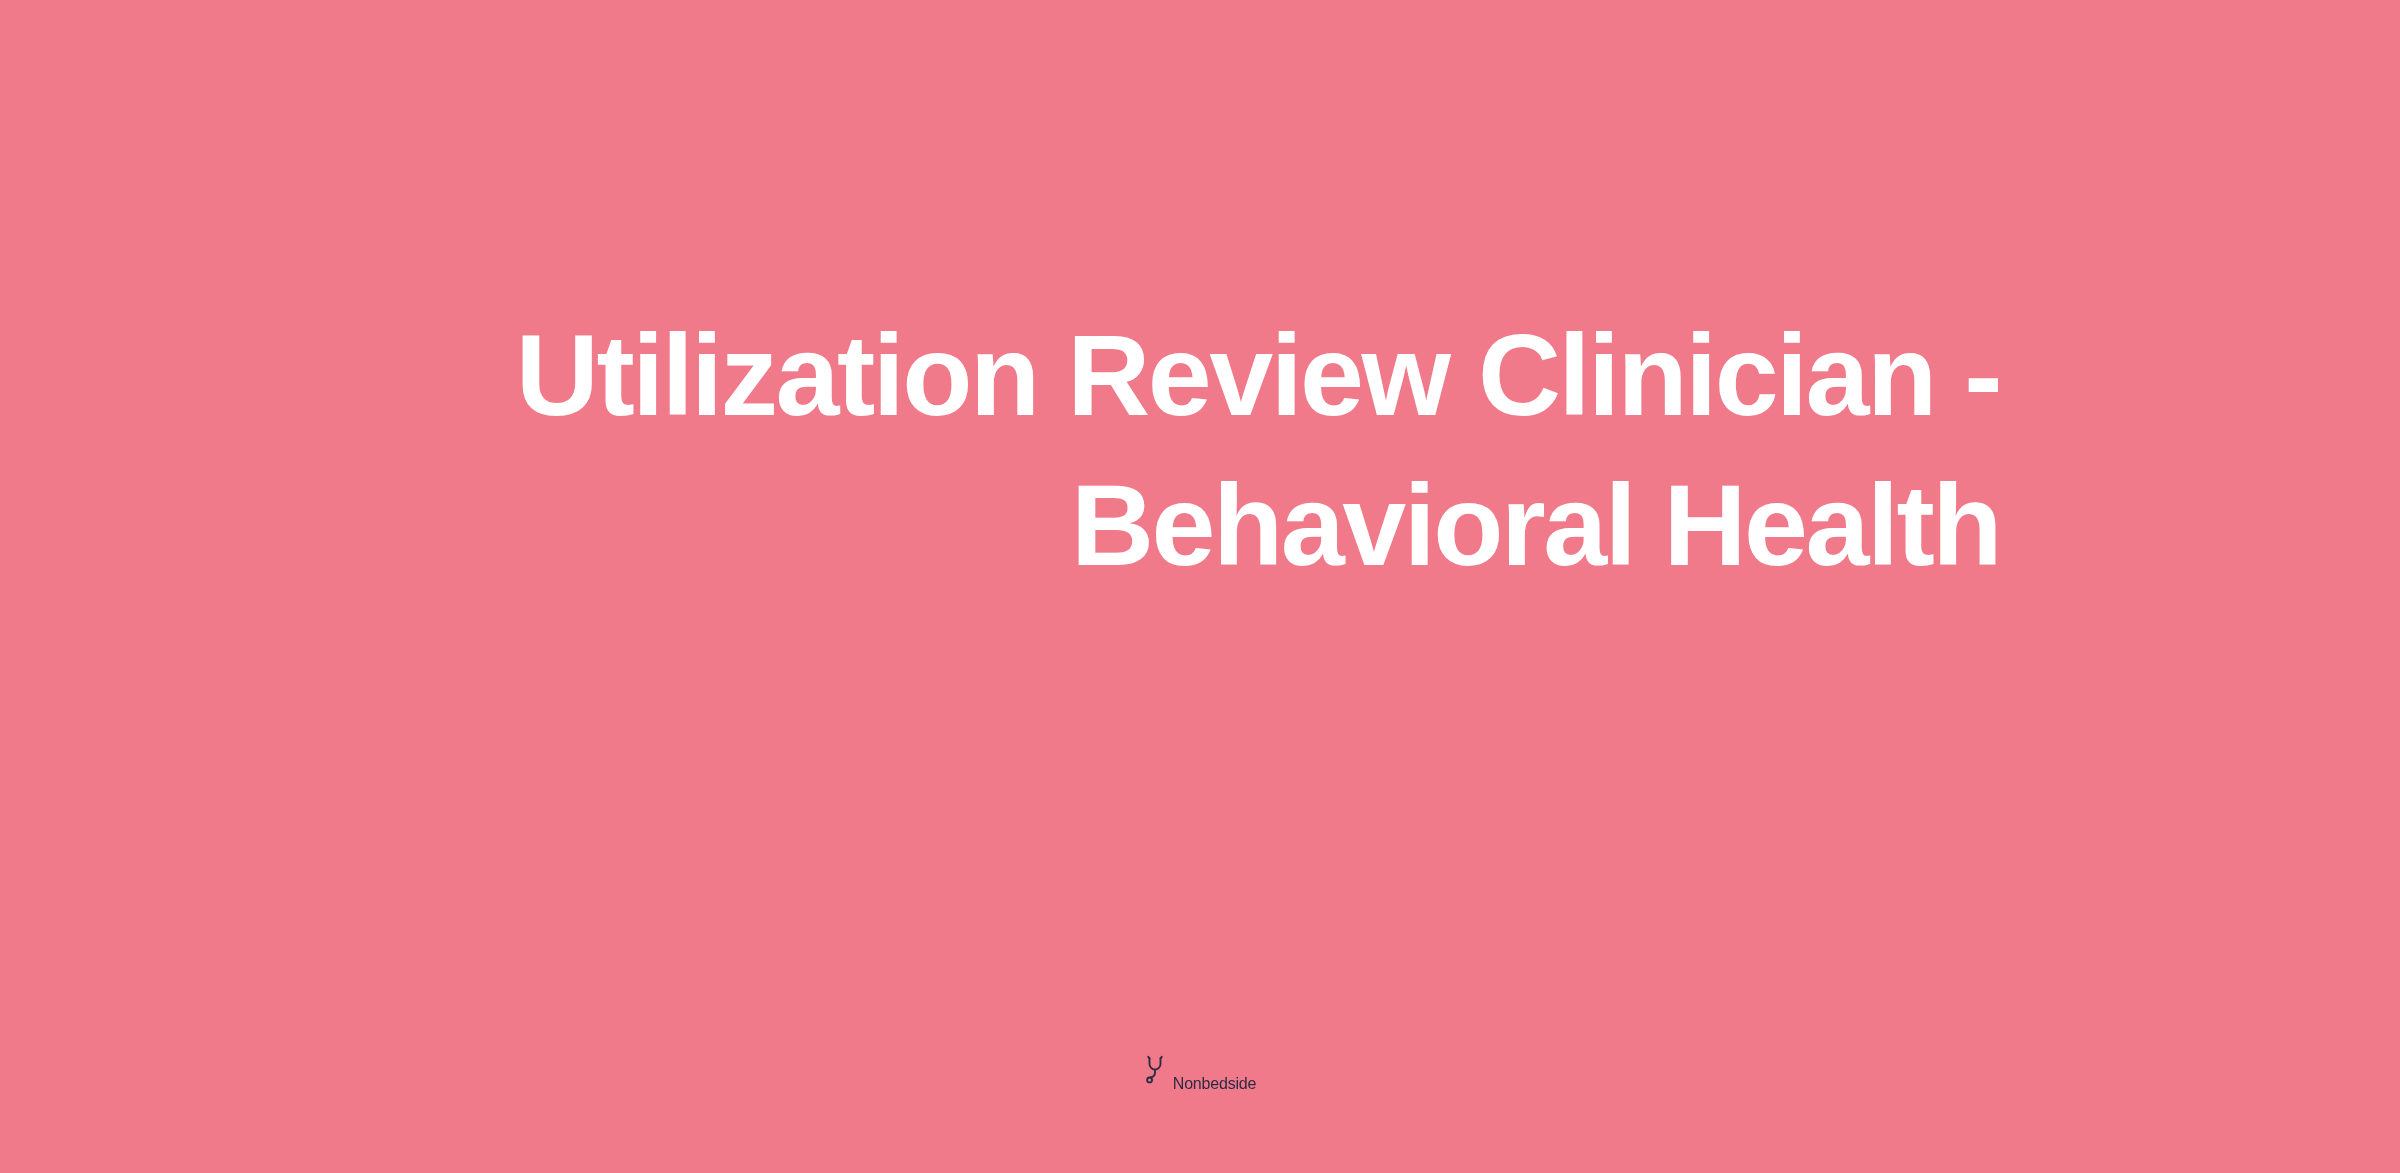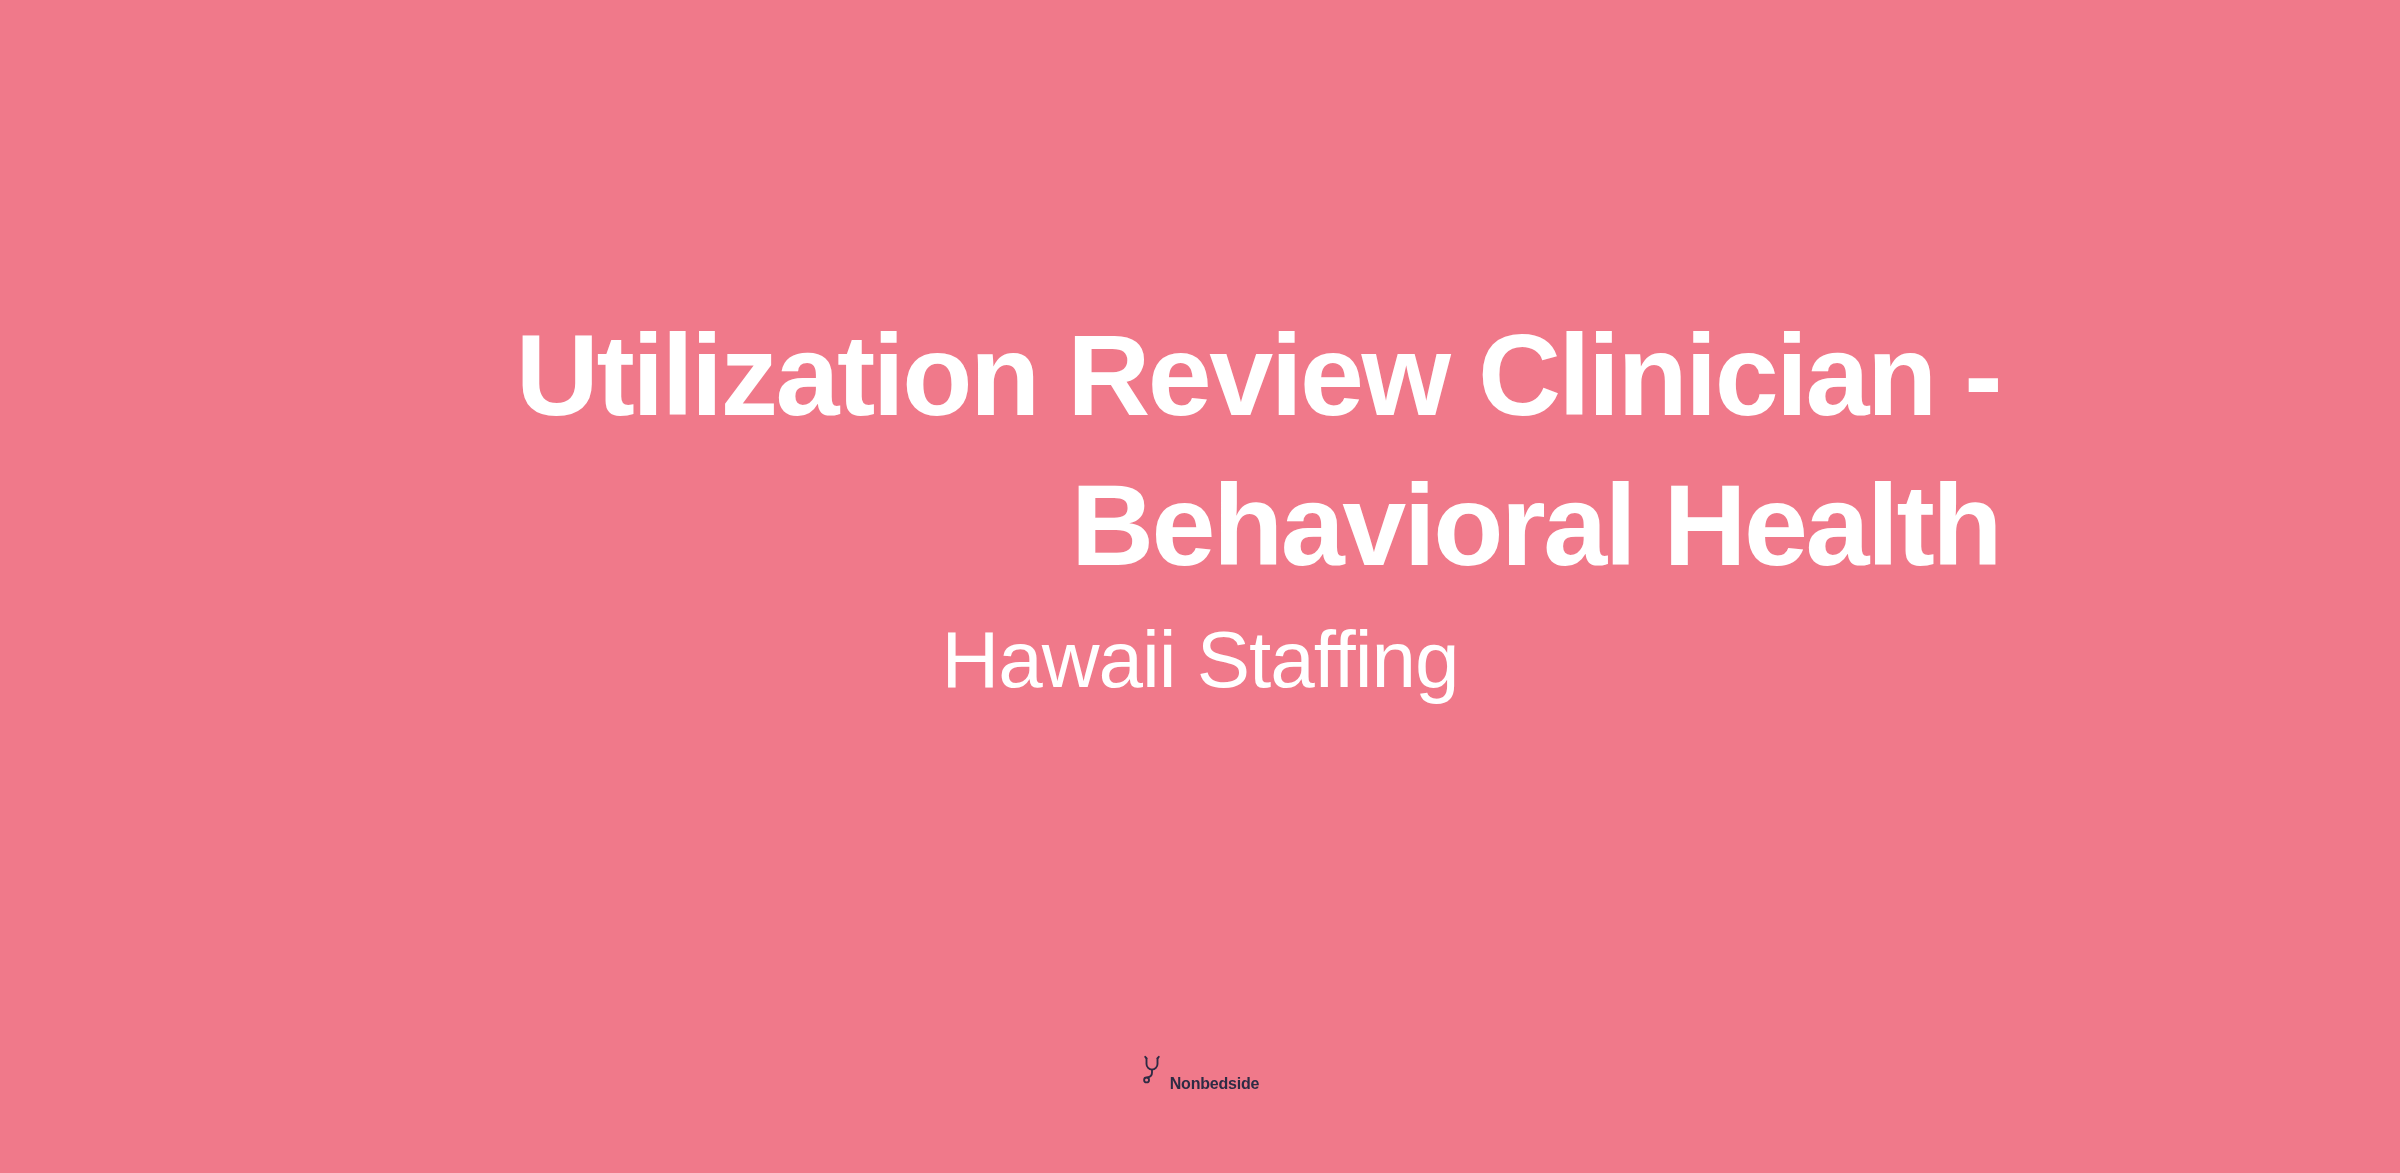--- a/index.html
+++ b/index.html
@@ -56,34 +56,33 @@
     align-items: center;
     gap: 7px;
   }
   .steth {
     width: 22px;
     height: 30px;
     display: block;
   }
   .brand-name {
     font-size: 16px;
-    font-weight: 700;
+    font-weight: 400;
     letter-spacing: -0.2px;
     color: var(--brand-text);
     margin-top: 29px;
   }
 </style>
 </head>
 <body>
 
 <div class="card">
 
   <div class="hero">
     <h1 class="title">Utilization Review Clinician - Behavioral Health</h1>
-    <div class="company">Hawaii Staffing</div>
   </div>
 
   <div class="brand">
     <svg class="steth" viewBox="0 0 26 34" fill="none" stroke="#2D2B44" stroke-width="2.2" stroke-linecap="round" stroke-linejoin="round" aria-hidden="true">
       <path d="M6.5 3.2 L5 1.4"></path>
       <path d="M19.5 3.2 L21 1.4"></path>
       <path d="M6.5 3.2 v6.8 a6.5 6.5 0 0 0 13 0 V3.2"></path>
       <path d="M13 16.5 v3.6 c0 3.4 -2.4 5.4 -5.4 5.6"></path>
       <circle cx="6.6" cy="28.8" r="2.9"></circle>
     </svg>

